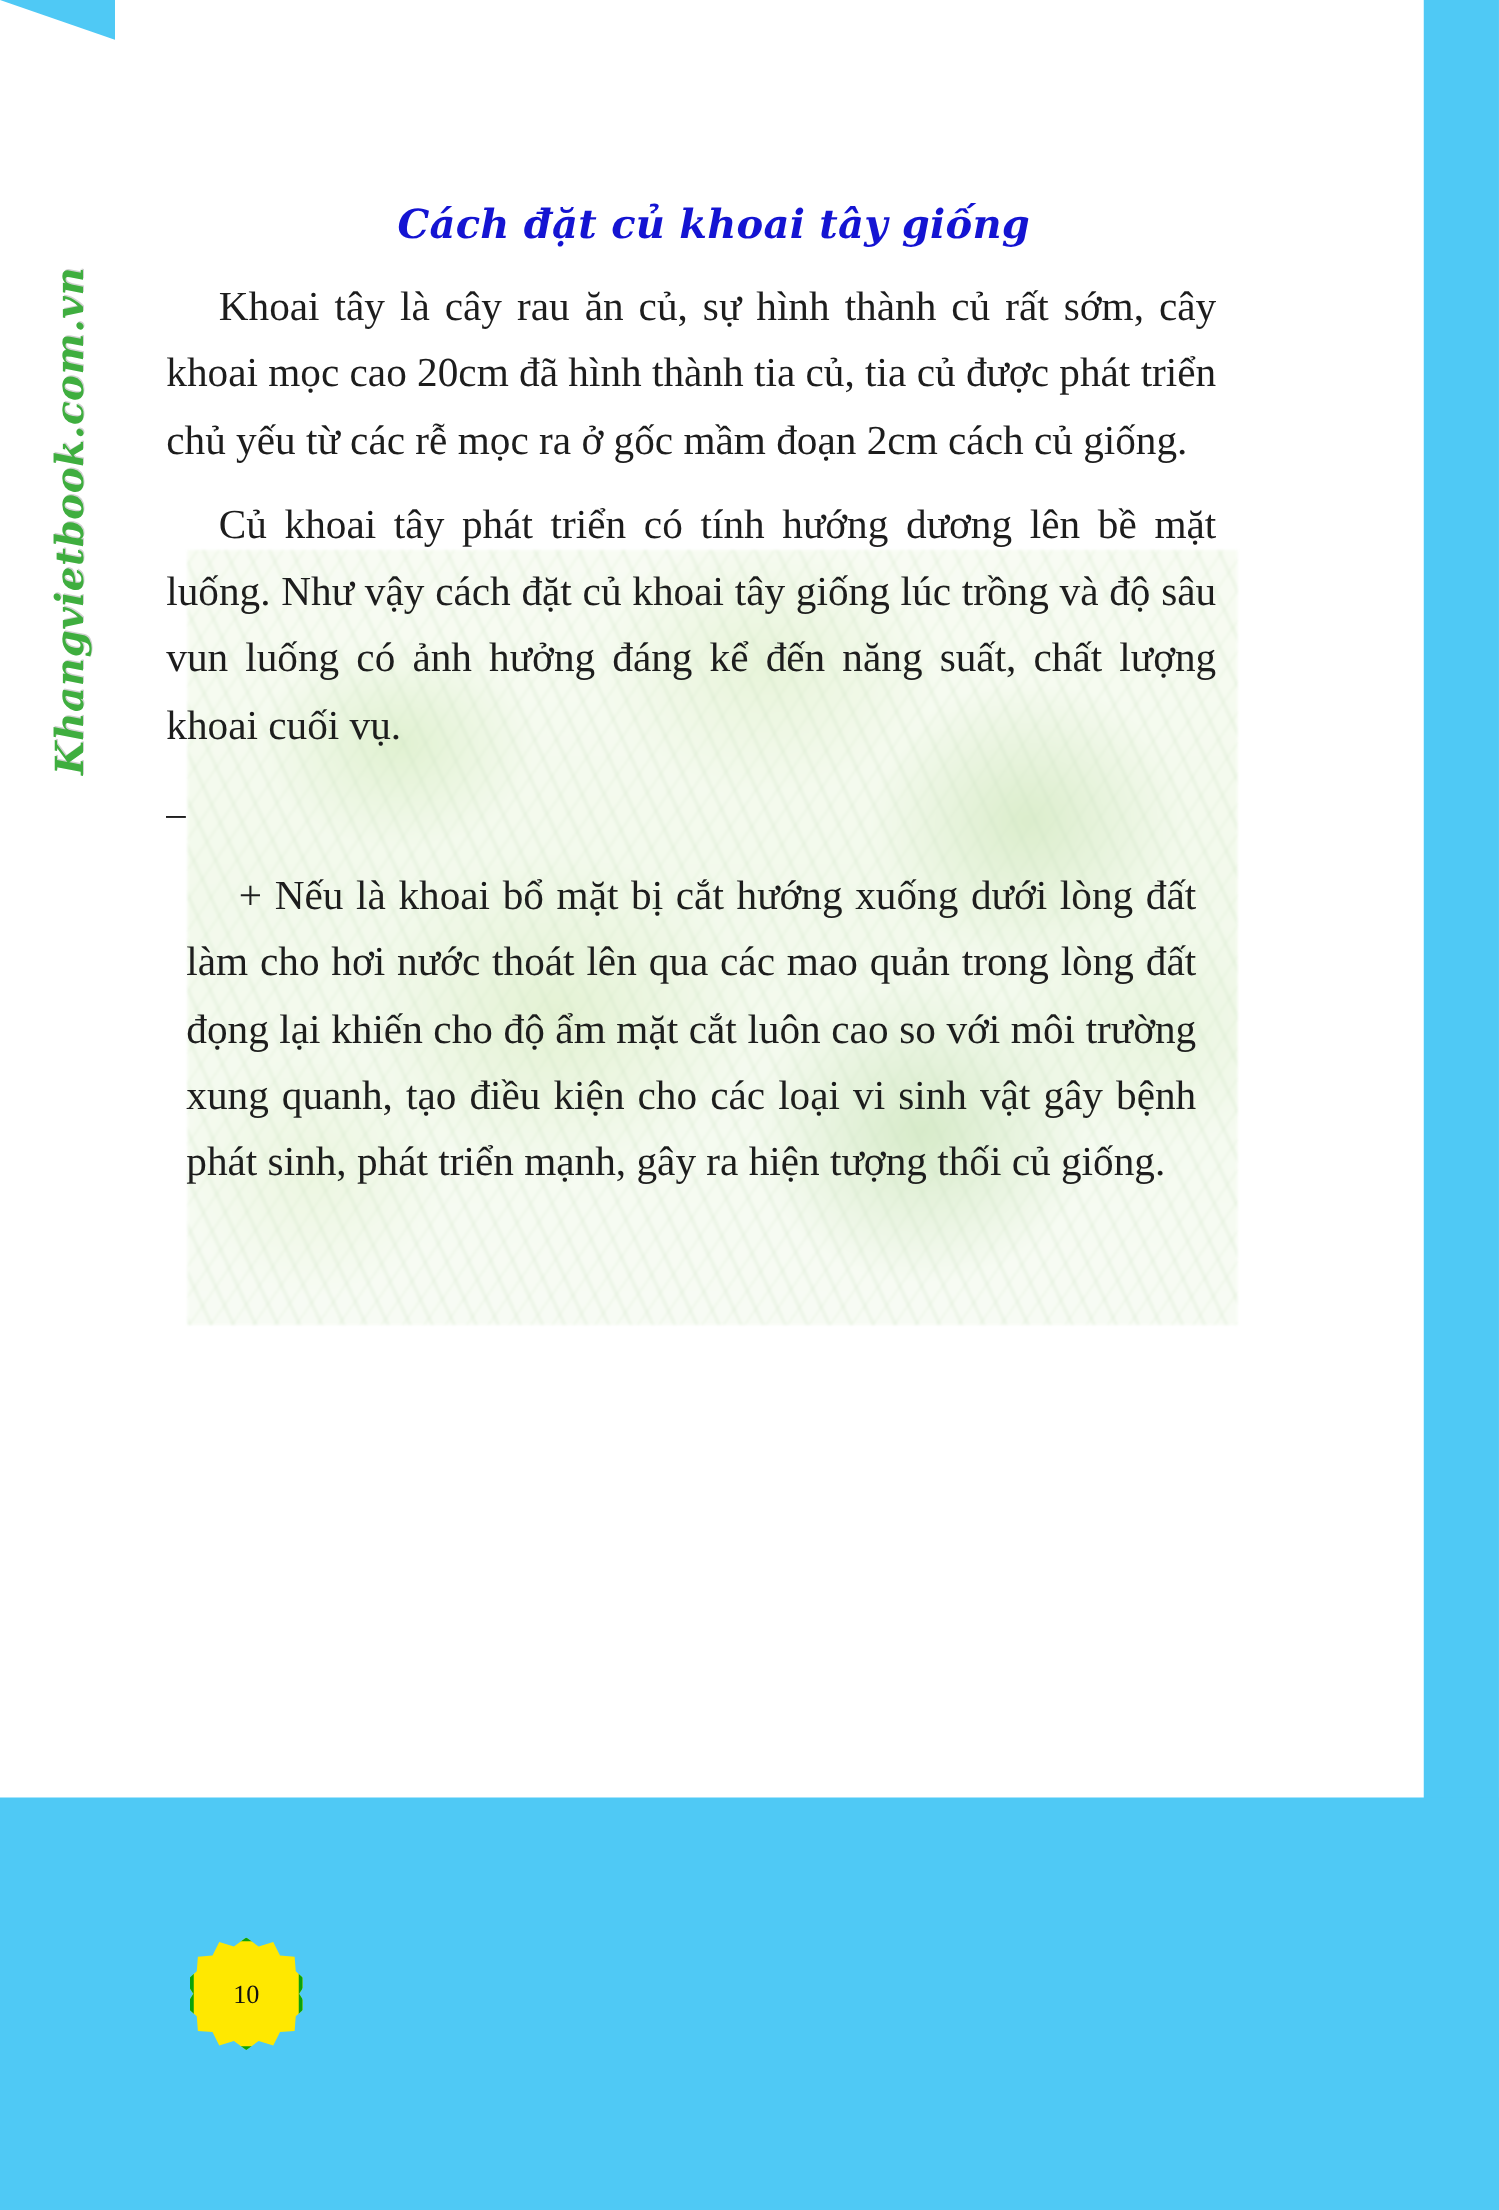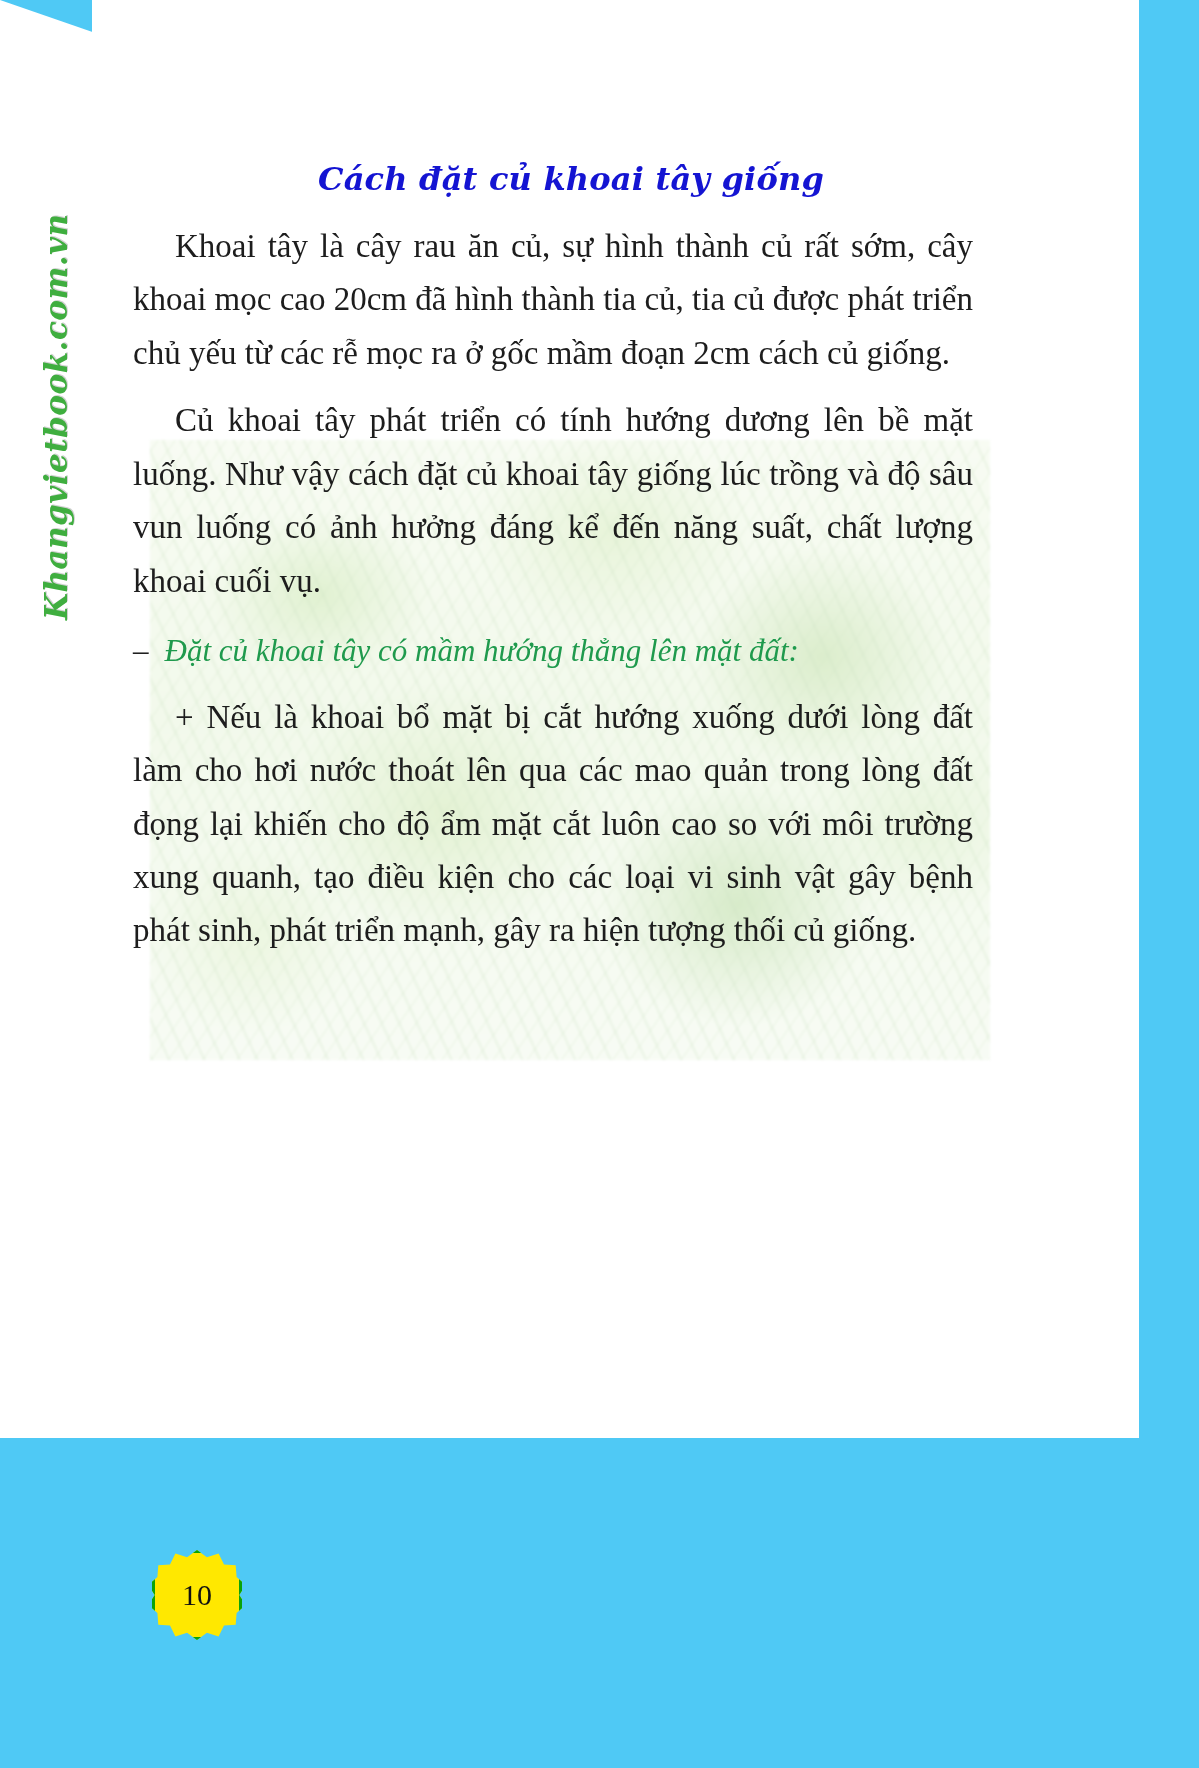--- a/index.html
+++ b/index.html
@@ -156,21 +156,21 @@
   .red-line {
     margin: 0 0 16px 0;
     font-size: 33px;
     line-height: 1.5;
     color: #e8231a;
     text-indent: 42px;
     position: relative;
     z-index: 2;
   }
   .plus-par {
-    margin: 0;
+    margin: 16px;
     font-size: 33px;
     line-height: 1.62;
     color: #1d1d1d;
     text-align: justify;
     text-indent: 42px;
     position: relative;
     z-index: 2;
   }
 
   
@@ -194,21 +194,21 @@
       50% 0%, 61% 8%, 74% 4%, 80% 16%, 93% 17%, 94% 30%, 104% 39%,
       97% 50%, 104% 61%, 94% 70%, 93% 83%, 80% 84%, 74% 96%, 61% 92%,
       50% 100%, 39% 92%, 26% 96%, 20% 84%, 7% 83%, 6% 70%, -4% 61%,
       3% 50%, -4% 39%, 6% 30%, 7% 17%, 20% 16%, 26% 4%, 39% 8%
     );
   }
   .page-badge .num {
     position: relative;
     z-index: 2;
     font-family: "Liberation Serif", serif;
-    font-size: 30px;
+    font-size: 21px;
     color: #111111;
   }
 </style>
 </head>
 <body>
 
 <div class="page-shell">
   <div class="paper"></div>
   <div class="left-wedge"></div>
   <div class="right-strip"></div>
@@ -221,21 +221,20 @@
 
 <div class="content">
 
   <h1 class="heading">Cách đặt củ khoai tây giống</h1>
 
   <p class="body-par">Khoai tây là cây rau ăn củ, sự hình thành củ rất sớm, cây khoai mọc cao 20cm đã hình thành tia củ, tia củ được phát triển chủ yếu từ các rễ mọc ra ở gốc mầm đoạn 2cm cách củ giống.</p>
   <p class="body-par">Củ khoai tây phát triển có tính hướng dương lên bề mặt luống. Như vậy cách đặt củ khoai tây giống lúc trồng và độ sâu vun luống có ảnh hưởng đáng kể đến năng suất, chất lượng khoai cuối vụ.</p>
 
   <div class="dash-line">
     <span class="dash">–</span>
-    <span>Đặt củ khoai tây có mầm hướng thẳng lên mặt đất:</span>
   </div>
 
 
   <p class="plus-par">+  Nếu là khoai bổ mặt bị cắt hướng xuống dưới lòng đất làm cho hơi nước thoát lên qua các mao quản trong lòng đất đọng lại khiến cho độ ẩm mặt cắt luôn cao so với môi trường xung quanh, tạo điều kiện cho các loại vi sinh vật gây bệnh phát sinh, phát triển mạnh, gây ra hiện tượng thối củ giống.</p>
 </div>
 
 <div class="page-badge">
   <div class="star"></div>
   <span class="num">10</span>
 </div>

